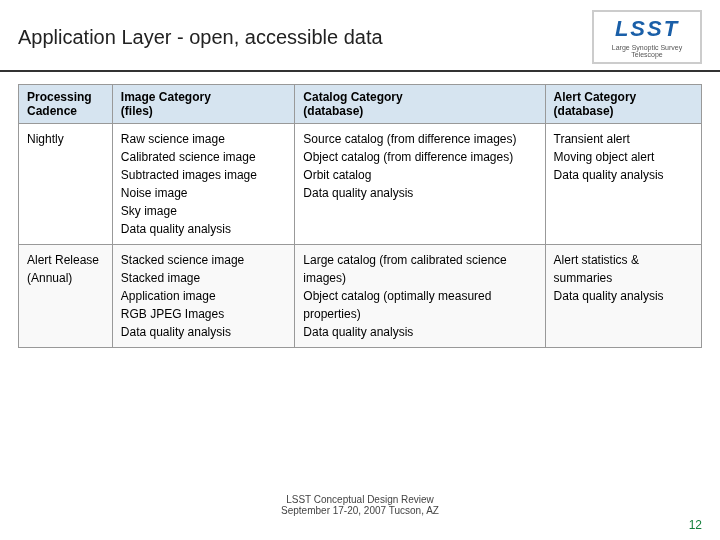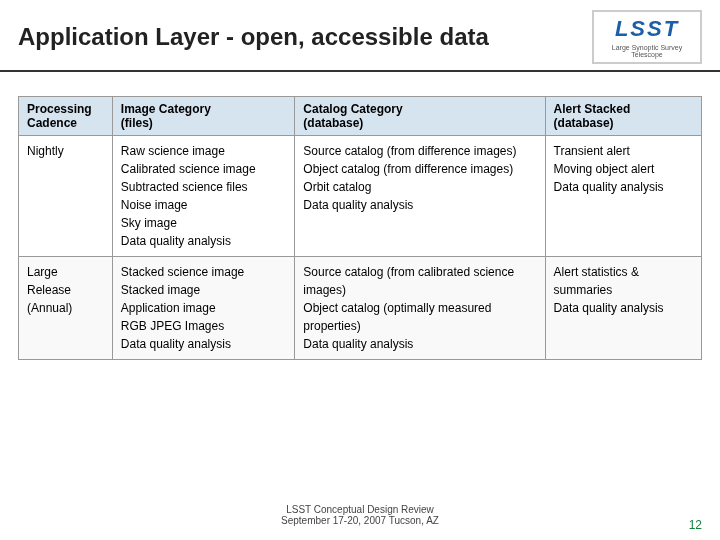--- a/index.html
+++ b/index.html
@@ -14,22 +14,22 @@
 
     .header {
       display: flex;
       align-items: center;
       justify-content: space-between;
       padding: 10px 18px 6px 18px;
       border-bottom: 2px solid #333;
     }
 
     .header-title {
-      font-size: 24px;
-      font-weight: bold;
+      font-size: 20px;
+      font-weight: normal;
       color: #222;
       line-height: 1.3;
       flex: 1;
     }
 
     .logo-area {
       width: 110px;
       display: flex;
       flex-direction: column;
       align-items: center;
@@ -53,21 +53,21 @@
     }
 
     .logo-subtext {
       font-size: 7px;
       color: #555;
       text-align: center;
       margin-top: 2px;
     }
 
     .main-table-wrapper {
-      padding: 24px 18px 4px 18px;
+      padding: 12px 18px 4px 18px;
     }
 
     table {
       width: 100%;
       border-collapse: collapse;
       font-size: 12px;
     }
 
     thead tr th {
       background: #d6e4f0;
@@ -94,21 +94,21 @@
       background: #f9f9f9;
     }
 
     .col-processing { width: 90px; }
     .col-image { width: 175px; }
     .col-catalog { width: 240px; }
     .col-alert { width: 150px; }
 
     .footer {
       position: absolute;
-      bottom: 14px;
+      bottom: 24px;
       width: 100%;
       text-align: center;
       font-size: 10px;
       color: #444;
     }
 
     .page-num {
       position: absolute;
       bottom: 8px;
       right: 18px;
@@ -141,60 +141,60 @@
         </th>
         <th class="col-image">
           <span>Image Category</span><br>
           <span>(files)</span>
         </th>
         <th class="col-catalog">
           <span>Catalog Category</span><br>
           <span>(database)</span>
         </th>
         <th class="col-alert">
-          <span>Alert Stacked</span><br>
+          <span>Alert Category</span><br>
           <span>(database)</span>
         </th>
       </tr>
     </thead>
     <tbody id="table-body">
     <tr>
           <td style="white-space: pre-line;">Nightly</td>
           <td>
             <div>Raw science image</div>
             <div>Calibrated science image</div>
-            <div>Subtracted science files</div>
+            <div>Subtracted images image</div>
             <div>Noise image</div>
             <div>Sky image</div>
             <div>Data quality analysis</div>
           </td>
           <td>
             <div>Source catalog (from difference images)</div>
             <div>Object catalog (from difference images)</div>
             <div>Orbit catalog</div>
             <div>Data quality analysis</div>
           </td>
           <td>
             <div>Transient alert</div>
             <div>Moving object alert</div>
             <div>Data quality analysis</div>
           </td>
         </tr>
         <tr>
-          <td style="white-space: pre-line;">Large Release
+          <td style="white-space: pre-line;">Alert Release
 (Annual)</td>
           <td>
             <div>Stacked science image</div>
             <div>Stacked image</div>
             <div>Application image</div>
             <div>RGB JPEG Images</div>
             <div>Data quality analysis</div>
           </td>
           <td>
-            <div>Source catalog (from calibrated science images)</div>
+            <div>Large catalog (from calibrated science images)</div>
             <div>Object catalog (optimally measured properties)</div>
             <div>Data quality analysis</div>
           </td>
           <td>
             <div>Alert statistics &amp; summaries</div>
             <div>Data quality analysis</div>
           </td>
         </tr>
       </tbody>
   </table>

